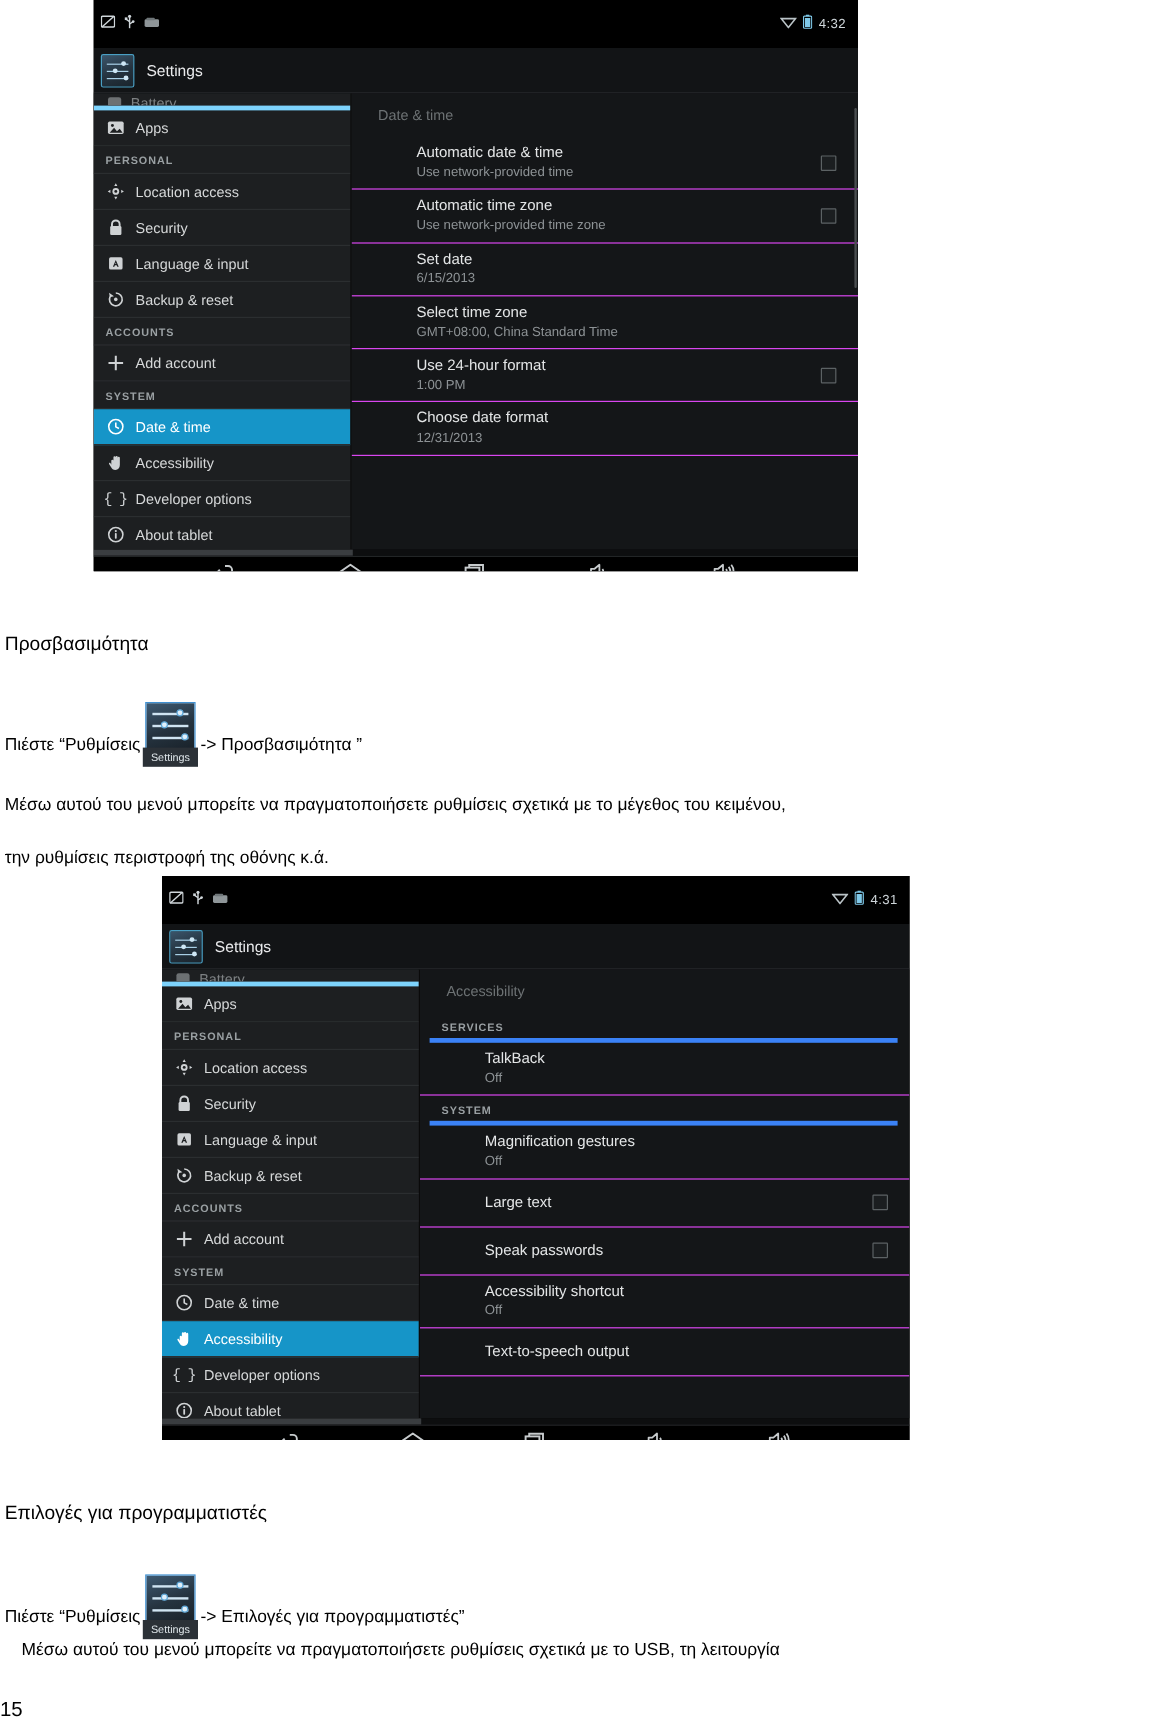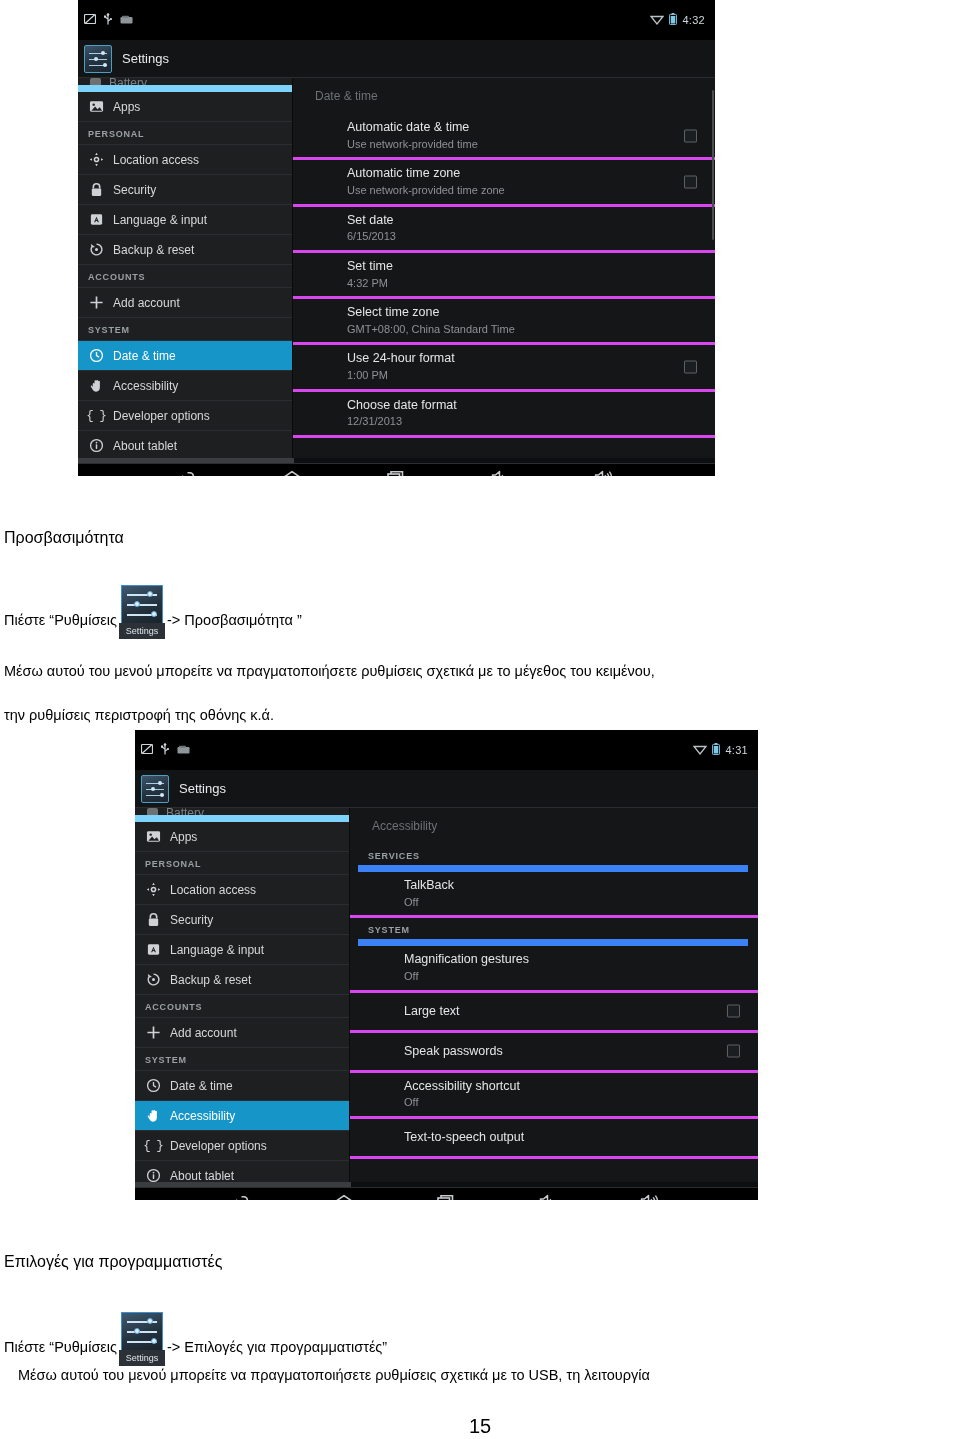--- a/index.html
+++ b/index.html
@@ -69,21 +69,21 @@
     overflow: hidden;
     flex: 0 0 auto;
   }
   .partial-row {
     height: 14px;
     background: #1d1f21;
     position: relative;
     overflow: hidden;
     display: flex; align-items: flex-end;
     padding-left: 12px;
-    border-bottom: 7px solid #7dd3fc;
+    border-bottom: 4px solid #7dd3fc;
   }
   .partial-row .pr-txt { font-size: 12px; color: #7d8183; transform: translateY(5px); }
   .partial-row .pr-ic { width: 11px; height: 11px; background:#6d7173; border-radius:2px; margin-right:8px; transform: translateY(4px); }
 
   .side-item {
     display: flex; align-items: center;
     height: 30px;
     padding-left: 10px;
     border-bottom: 1px solid #2b2e30;
     color: #d6d8d9;
@@ -106,27 +106,27 @@
   
   .content { flex: 1 1 auto; background: #141618; position: relative; overflow: hidden; }
   .content-title {
     font-size: 12px; color: #6d7274;
     padding: 11px 0 11px 22px;
   }
   .c-head {
     font-size: 9px; font-weight: bold; letter-spacing: .8px;
     color: #9aa0a3;
     padding: 7px 0 4px 10px;
-    border-bottom: 7px solid #3b82f6;
+    border-bottom: 4px solid #3b82f6;
     margin: 0 10px 0 8px;
   }
   .c-row {
     position: relative;
     padding: 5px 34px 5px 54px;
-    border-bottom: 3px solid #d946ef;
+    border-bottom: 1px solid #d946ef;
     min-height: 40px;
     display: flex; flex-direction: column; justify-content: center;
   }
   .c-title { font-size: 12.5px; color: #e4e6e7; line-height: 1.35; }
   .c-sub { font-size: 11px; color: #8d9295; line-height: 1.4; margin-top: 1px; }
   .c-box {
     position: absolute; right: 18px; top: 50%;
     transform: translateY(-50%);
     width: 13px; height: 13px;
     border: 1px solid #5c6264;
@@ -202,22 +202,22 @@
   .inline-settings .islabel {
     position: absolute; left: 0; top: 38px;
     width: 46px; height: 16px;
     background: #2b3137;
     color: #dfe6ea; font-size: 9px;
     display: flex; align-items: center; justify-content: center;
     font-family: "Liberation Sans", sans-serif;
   }
   .pageno {
     position: absolute;
-    left: 0; right: 0; text-align: center;
-    font-size: 20px; color: #000;
+    left: 0; right: 0; text-align: left;
+    font-size: 17px; color: #000;
   }
 </style>
 </head>
 <body>
 
 <div class="page">
 
   <div class="shot" id="shot1" style="left:78px; top:0px; width:637px; height:476px;">
 
     <div class="shot-statusbar">
@@ -384,24 +384,20 @@
             <div class="c-row">
               <div class="c-title">Automatic time zone</div>
               <div class="c-sub">Use network-provided time zone</div>
               <span class="c-box"></span>
             </div>
             <div class="c-row">
               <div class="c-title">Set date</div>
               <div class="c-sub">6/15/2013</div>
             </div>
             <div class="c-row">
-              <div class="c-title">Set time</div>
-              <div class="c-sub">4:32 PM</div>
-            </div>
-            <div class="c-row">
               <div class="c-title">Select time zone</div>
               <div class="c-sub">GMT+08:00, China Standard Time</div>
             </div>
             <div class="c-row">
               <div class="c-title">Use 24-hour format</div>
               <div class="c-sub">1:00 PM</div>
               <span class="c-box"></span>
             </div>
             <div class="c-row">
               <div class="c-title">Choose date format</div>

